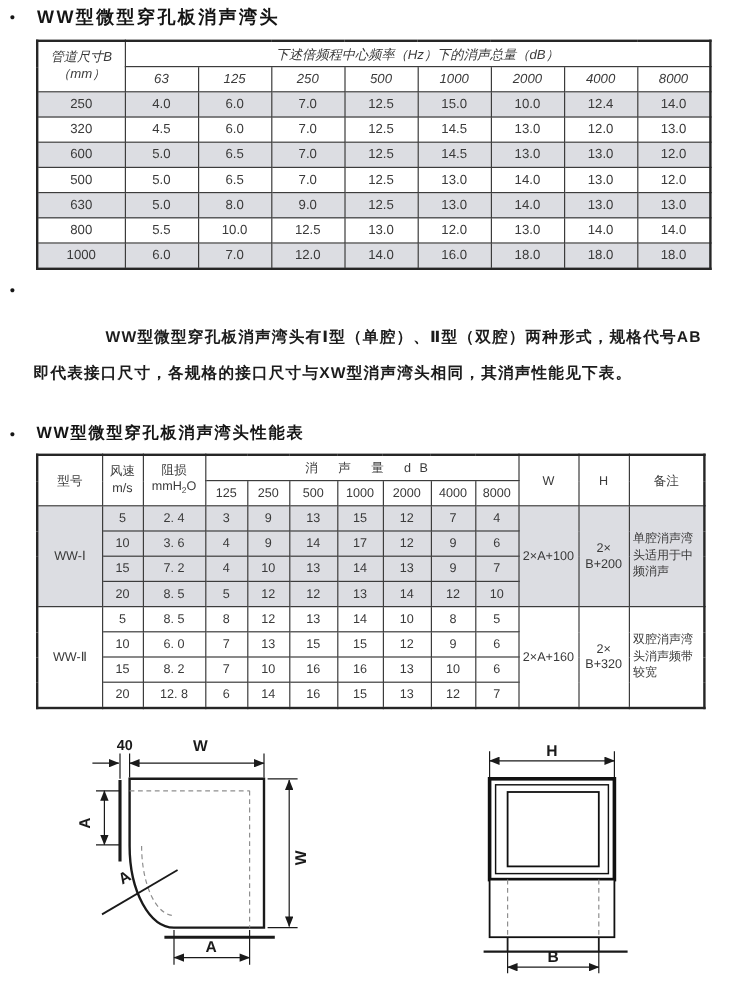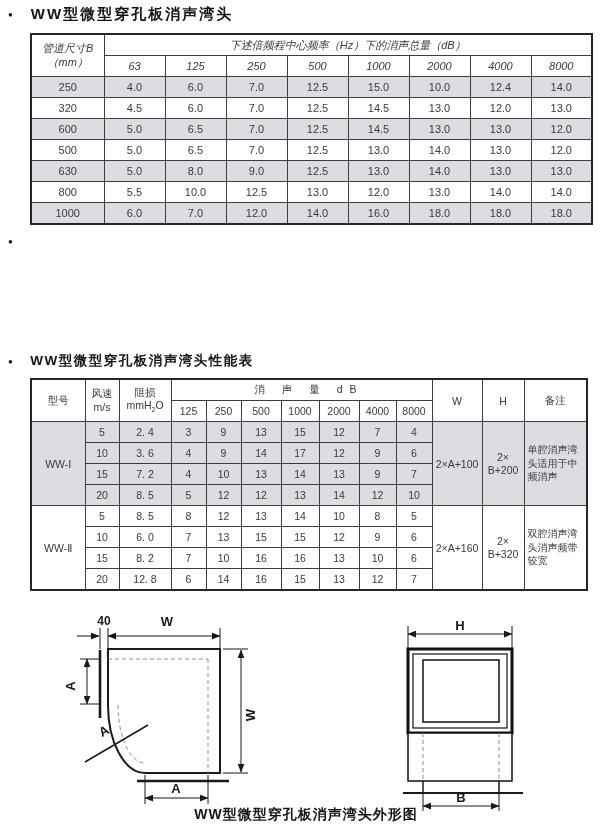--- a/index.html
+++ b/index.html
@@ -165,20 +165,21 @@
           <td>18.0</td>
           <td>18.0</td>
         </tr>
       </tbody>
   </table>
 
   <div class="heading h2">
     <span class="bullet">●</span>
   </div>
 
+  <p class="para">WW型微型穿孔板消声湾头有Ⅰ型（单腔）、Ⅱ型（双腔）两种形式，规格代号AB即代表接口尺寸，各规格的接口尺寸与XW型消声湾头相同，其消声性能见下表。</p>
 
   <div class="heading h3">
     <span class="bullet">●</span>
     <span>WW型微型穿孔板消声湾头性能表</span>
   </div>
 
   <table class="t2">
     <colgroup>
       <col style="width:54px">
         <col style="width:34px">
@@ -391,15 +392,14 @@
     <line class="med" x1="40" y1="163" x2="40" y2="175"></line>
     <line class="med" x1="116" y1="163" x2="116" y2="175"></line>
     <line class="ln" x1="20" y1="175" x2="140" y2="175"></line>
 
     <line class="thin" x1="40" y1="175" x2="40" y2="193"></line>
     <line class="thin" x1="116" y1="175" x2="116" y2="193"></line>
     <line class="thin" x1="40" y1="188" x2="116" y2="188" marker-start="url(#ar2)" marker-end="url(#ar2)"></line>
     <text class="dimt" x="78" y="184" text-anchor="middle">B</text>
   </svg>
 
-  <div class="caption">WW型微型穿孔板消声湾头外形图</div>
 
 </div>
 
 </body></html>

